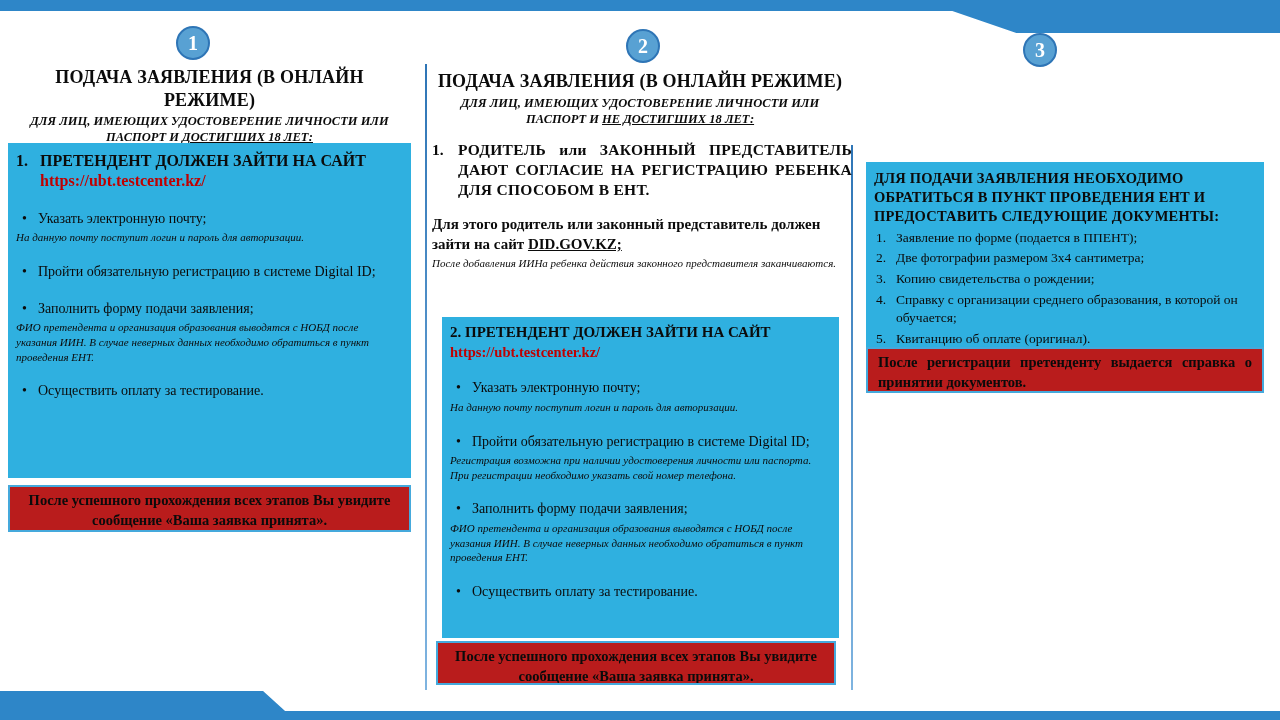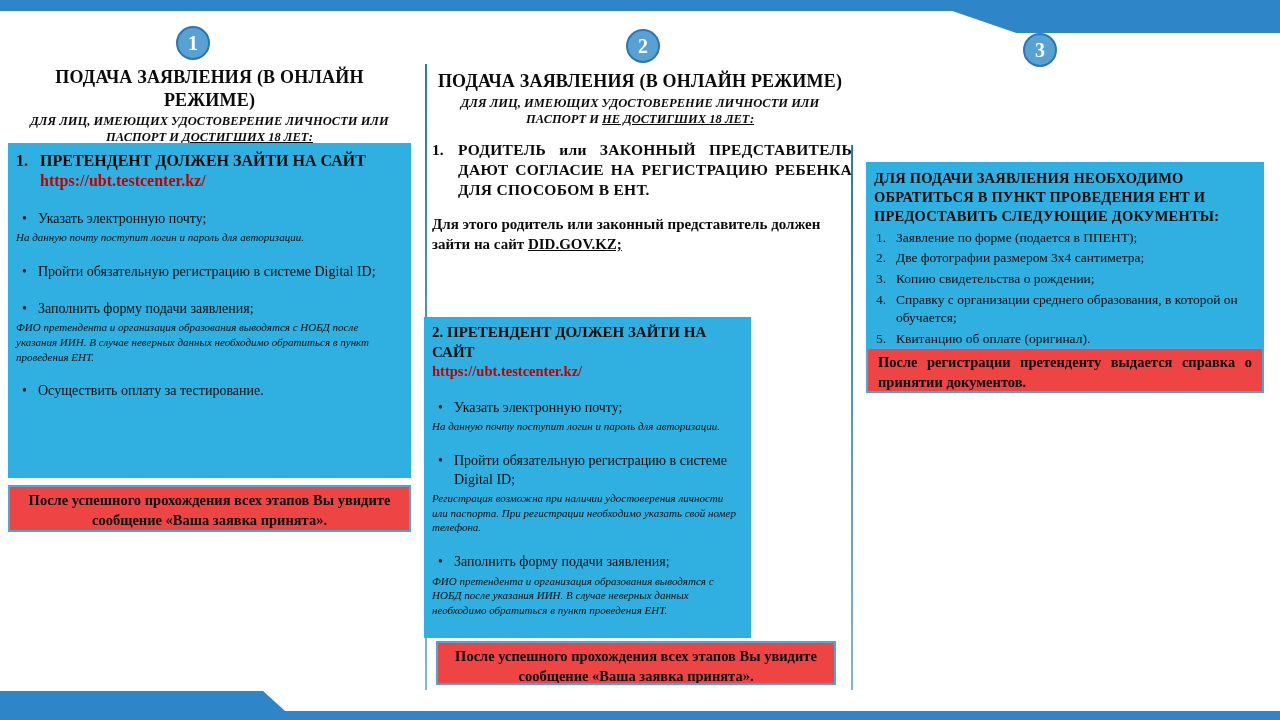--- a/index.html
+++ b/index.html
@@ -33,41 +33,41 @@
     text-align:justify; margin-top:3px; letter-spacing:.3px; }
 
   
   .divider { position:absolute; width:2px; background:linear-gradient(#2E75B6,#7FB4E0); }
   .divider-1 { left:425px; top:64px;  height:626px; }
   .divider-2 { left:851px; top:145px; height:545px; }
 
   
   .panel { position:absolute; background:#2FB0E0; overflow:hidden; padding:8px 10px 6px 8px; }
   .panel-1 { left:8px;   top:143px; width:403px; height:335px; }
-  .panel-2 { left:424px; top:317px; width:327px; height:321px; padding-top:6px; }
+  .panel-2 { left:442px; top:317px; width:397px; height:321px; padding-top:6px; }
   .panel-3 { left:866px; top:162px; width:398px; height:211px; padding:7px 8px 4px 8px; }
 
   .panel-heading { display:flex; font-weight:bold; font-size:16px; line-height:1.28; }
   .panel-heading .num { flex:0 0 24px; }
   .panel-heading .head-text { flex:1; }
   .link { color:#C00000; font-weight:bold; }
   .panel-heading-2 { font-weight:bold; font-size:15px; line-height:1.3; }
   .link-line { font-size:14.5px; line-height:1.3; margin-bottom:2px; }
 
   .bullet { position:relative; padding-left:22px; font-size:14px; line-height:1.32; margin-top:18px; }
   .bullet::before { content:"•"; position:absolute; left:6px; top:0; }
   .note { font-style:italic; font-size:11px; line-height:1.34; margin-top:2px; }
 
   .panel-heading-3 { font-weight:bold; font-size:14.5px; line-height:1.3; letter-spacing:.2px; }
   .doc-item { display:flex; font-size:13.5px; line-height:1.32; margin-top:3px; }
   .doc-item .num { flex:0 0 22px; padding-left:2px; }
   .doc-item .doc-text { flex:1; }
 
   
-  .result-box { position:absolute; background:#ef4444; border:2px solid #45A9DC;
+  .result-box { position:absolute; background:#b91c1c; border:2px solid #45A9DC;
     font-weight:bold; text-align:center; font-size:14.5px; line-height:1.35;
     padding:4px 8px; overflow:hidden; }
   .result-1 { left:8px;   top:485px; width:403px; height:47px; }
   .result-2 { left:436px; top:641px; width:400px; height:44px; }
   .result-3 { left:866px; top:347px; width:398px; height:46px; text-align:justify; padding:4px 10px; }
 
   
   .step-block { position:absolute; left:432px; top:140px; width:420px; }
   .step-heading { display:flex; font-weight:bold; font-size:15.5px; line-height:1.3; }
   .step-heading .num { flex:0 0 26px; }
@@ -130,20 +130,21 @@
   </div>
 
   <div class="step-block">
     <div class="step-heading">
       <span class="num">1.</span>
       <span class="head-text">РОДИТЕЛЬ или ЗАКОННЫЙ ПРЕДСТАВИТЕЛЬ ДАЮТ СОГЛАСИЕ НА РЕГИСТРАЦИЮ РЕБЕНКА ДЛЯ СПОСОБОМ В ЕНТ.</span>
     </div>
     <div class="step-lead">
       <span>Для этого родитель или законный представитель должен зайти на сайт </span><span class="uline">DID.GOV.KZ;</span>
     </div>
+    <div class="note">После добавления ИИНа ребенка действия законного представителя заканчиваются.</div>
   </div>
 
   <div class="panel panel-2">
     <div class="panel-heading-2">2. ПРЕТЕНДЕНТ  ДОЛЖЕН ЗАЙТИ НА САЙТ</div>
     <div class="link-line">
       <span class="link">https://ubt.testcenter.kz/</span>
     </div>
     <div class="bullet">Указать электронную почту;</div>
     <div class="note">На данную почту поступит логин и пароль для авторизации.</div>
     <div class="bullet">Пройти обязательную регистрацию в системе Digital ID;</div>

